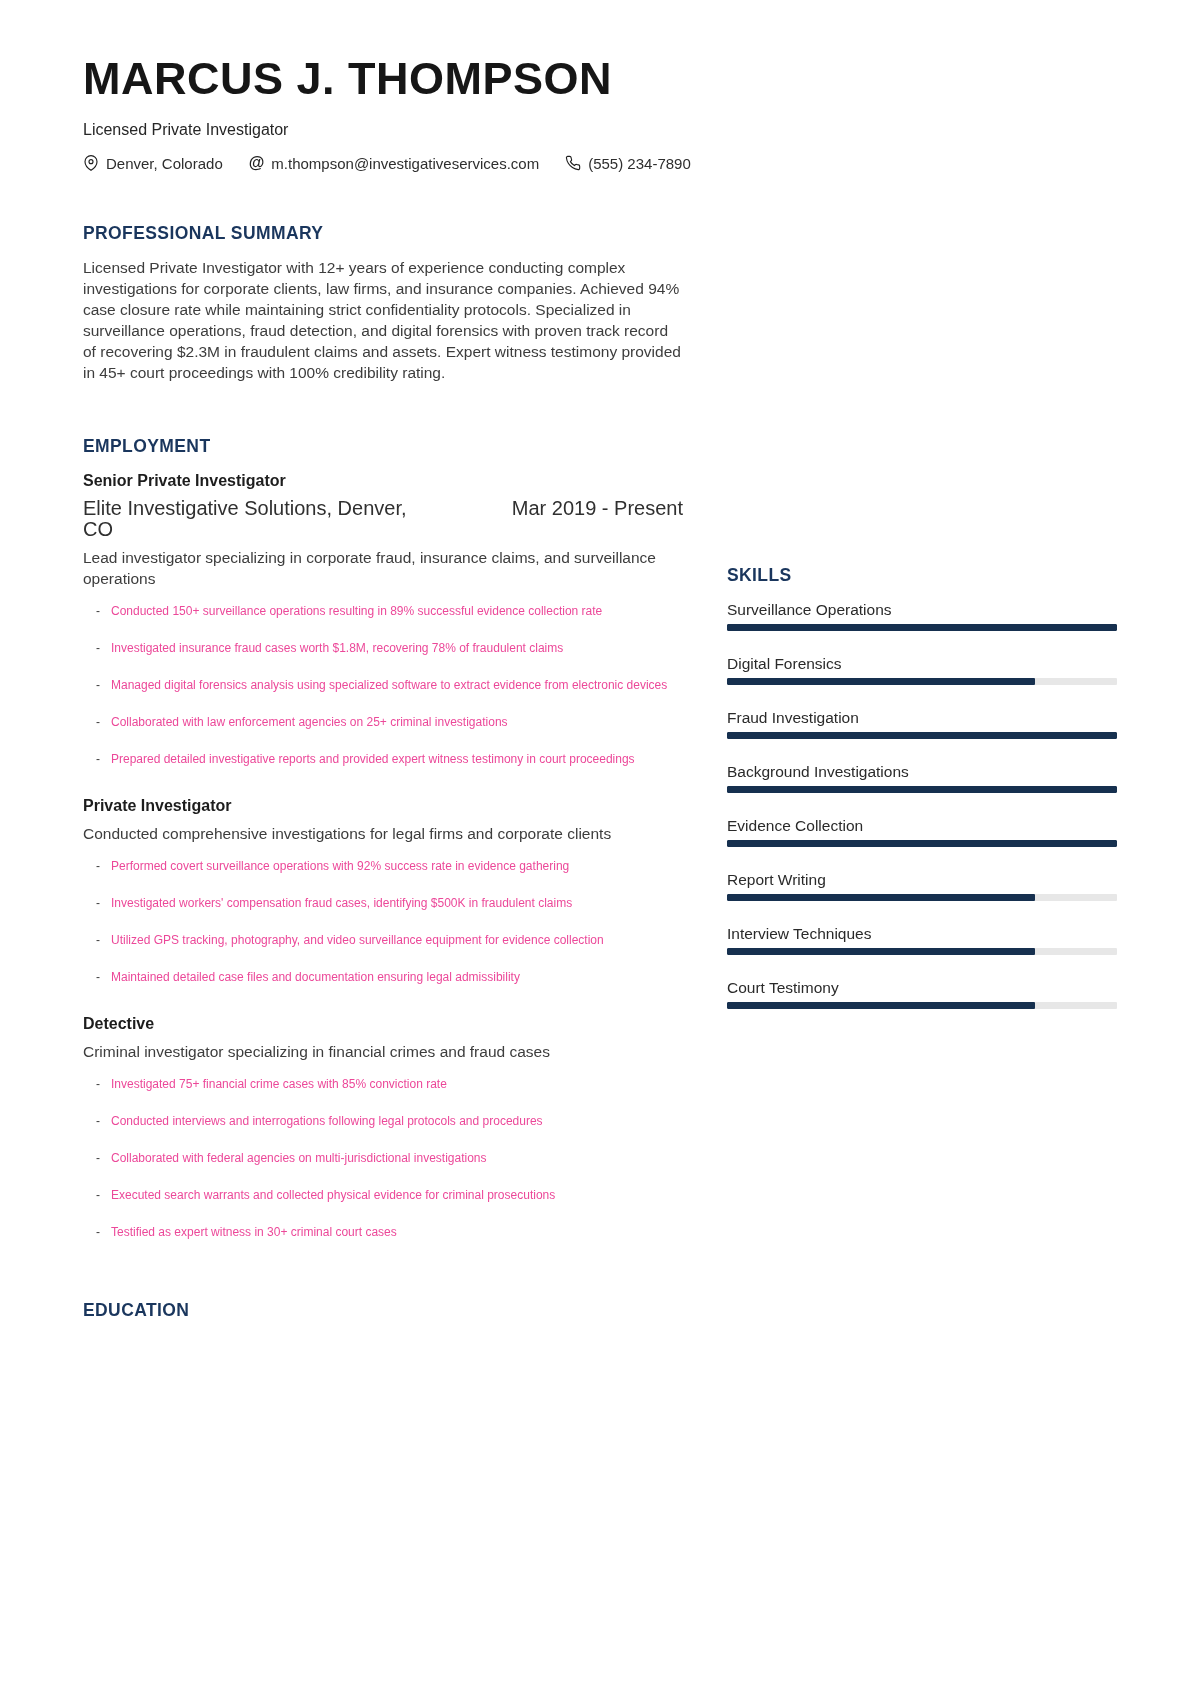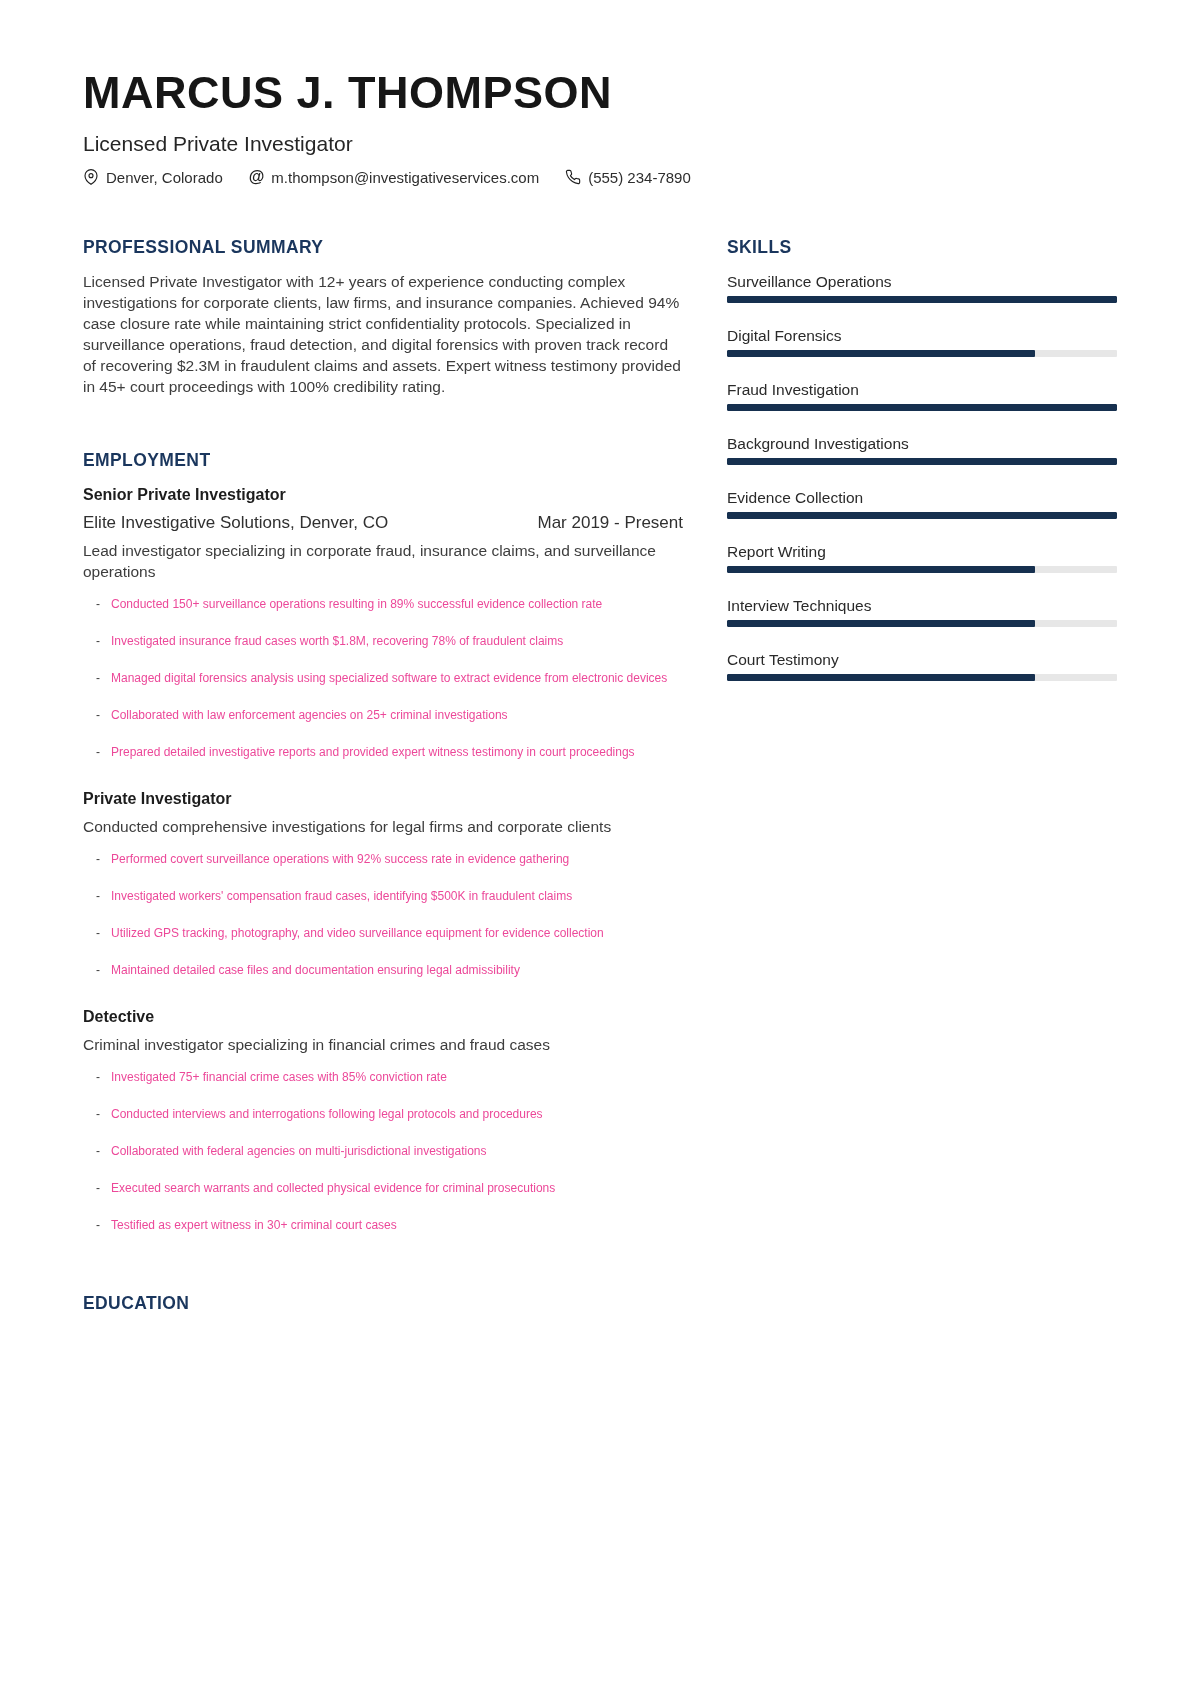--- a/index.html
+++ b/index.html
@@ -4,67 +4,67 @@
 <style>
   html,body{margin:0;padding:0;background:#ffffff;}
   body{
     width:1200px;height:1697px;overflow:hidden;
     font-family:"Liberation Sans","DejaVu Sans",sans-serif;
     -webkit-font-smoothing:antialiased;
   }
   .page{
     box-sizing:border-box;
     width:1200px;height:1697px;
-    padding:69px 83px 0 83px;
+    padding:55px 83px 0 83px;
     background:#ffffff;
   }
   
   h1{
     margin:0;
     font-size:45px;line-height:1.08;font-weight:bold;
     letter-spacing:.5px;color:#161616;
   }
   .subtitle{
     margin-top:14px;
-    font-size:21px;line-height:24px;color:#262626;
+    font-size:16px;line-height:24px;color:#262626;
   }
   .contact-row{
     margin-top:13px;
     display:flex;align-items:flex-start;gap:26px;
     font-size:15px;color:#2e2e2e;
   }
   .contact-item{display:inline-flex;align-items:center;gap:7px;}
   .cicon{width:16px;height:16px;stroke:#1f1f1f;fill:none;stroke-width:1.7;
          stroke-linecap:round;stroke-linejoin:round;flex:none;}
   .at-glyph{font-size:16px;font-weight:bold;color:#1f1f1f;line-height:16px;}
   
   .columns{
     margin-top:50px;
-    display:flex;gap:44px;align-items:flex-start;
+    display:flex;gap:44px;align-items:center;
   }
   .main-col{width:600px;flex:none;}
   .side-col{width:390px;flex:none;}
   h2{
     margin:0 0 13px 0;
     font-size:17.5px;line-height:22px;font-weight:bold;
     letter-spacing:.4px;
     color:var(--heading-navy,#1a365d);
   }
   .sec{margin:0 0 52px 0;}
   .body,p{margin:0;font-size:15.5px;line-height:21px;color:#3d3d3d;}
   
   .job{margin-top:4px;margin-bottom:21px;}
   .job:last-child{margin-bottom:0;}
   .job-title{
     font-size:16px;line-height:22px;font-weight:bold;color:#1d1d1d;
     margin-bottom:6px;
   }
   .job-meta{
     display:flex;justify-content:space-between;align-items:flex-start;
-    font-size:17px;line-height:21px;color:#303030;
+    font-size:20px;line-height:21px;color:#303030;
     margin-bottom:7px;
   }
   .company{max-width:330px;}
   .dates{white-space:nowrap;text-align:right;}
   .job-desc{margin-bottom:0;}
   ul.bullets{
     list-style:none;margin:7px 0 0 0;padding:0 0 0 13px;
   }
   ul.bullets li{
     position:relative;

